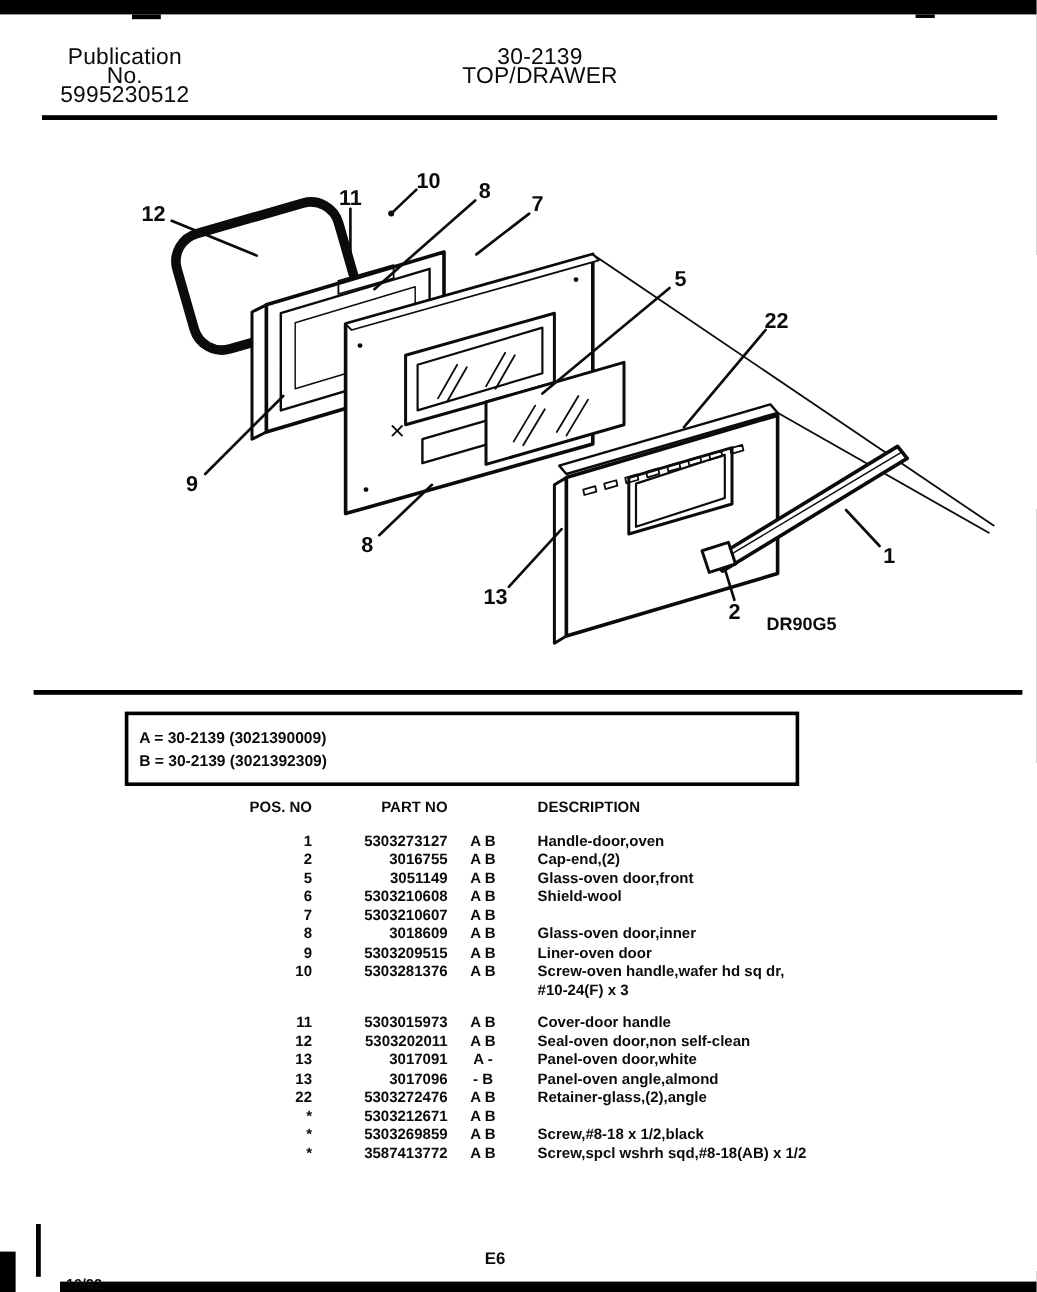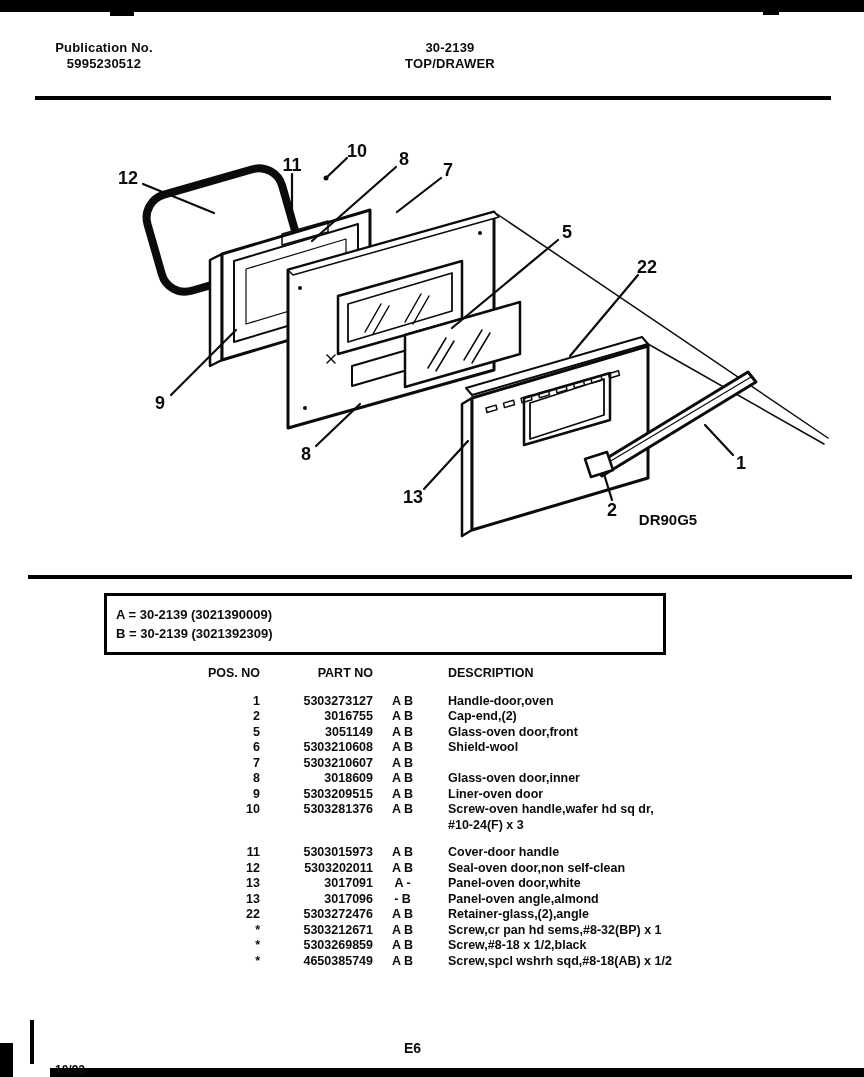--- a/index.html
+++ b/index.html
@@ -4,21 +4,21 @@
 <style>
   html,body{margin:0;padding:0;background:#888;}
   .page{
     position:relative;width:864px;height:1077px;background:#ffffff;
     font-family:"Liberation Sans",sans-serif;color:#0b0b0b;overflow:hidden;
     margin:0 auto;
   }
   .abs{position:absolute;}
   .bar{background:#000;}
   .ctr{text-align:center;}
-  .hdr-block{font-size:13px;line-height:16px;font-weight:700;letter-spacing:.2px;}
+  .hdr-block{font-size:19px;line-height:16px;font-weight:400;letter-spacing:.2px;}
   .rule{background:#000;}
   .ab-box{border:3px solid #000;box-sizing:border-box;padding:9px 0 0 9px;
           font-size:13px;line-height:19px;font-weight:700;}
   .tbl{left:0;top:666px;width:864px;font-size:12.5px;font-weight:700;}
   .trow,.thead{display:grid;grid-template-columns:60px 115px 55px 1fr;padding-left:200px;line-height:15.5px;}
   .thead{margin-bottom:12px;}
   .c-pos{text-align:right;}
   .c-part{text-align:right;padding-right:2px;}
   .c-ab{text-align:center;white-space:pre;}
   .c-desc{padding-left:18px;}
@@ -240,31 +240,30 @@
           <div class="trow">
             <div class="c-pos">22</div>
             <div class="c-part">5303272476</div>
             <div class="c-ab">A B</div>
             <div class="c-desc">Retainer-glass,(2),angle</div>
           </div>
           <div class="trow">
             <div class="c-pos">*</div>
             <div class="c-part">5303212671</div>
             <div class="c-ab">A B</div>
-            <div class="c-desc">Screw,cr pan hd sems,#8-32(BP) x 1</div>
           </div>
           <div class="trow">
             <div class="c-pos">*</div>
             <div class="c-part">5303269859</div>
             <div class="c-ab">A B</div>
             <div class="c-desc">Screw,#8-18 x 1/2,black</div>
           </div>
           <div class="trow">
             <div class="c-pos">*</div>
-            <div class="c-part">4650385749</div>
+            <div class="c-part">3587413772</div>
             <div class="c-ab">A B</div>
             <div class="c-desc">Screw,spcl wshrh sqd,#8-18(AB) x 1/2</div>
           </div>
         </div>
       </div>
   </div>
 
   <div class="abs foot" style="left:55px;top:1045px;font-size:12px;margin-top:18px;">10/92</div>
   <div class="abs foot" style="left:404px;top:1040px;font-size:14px;">E6</div>
 

